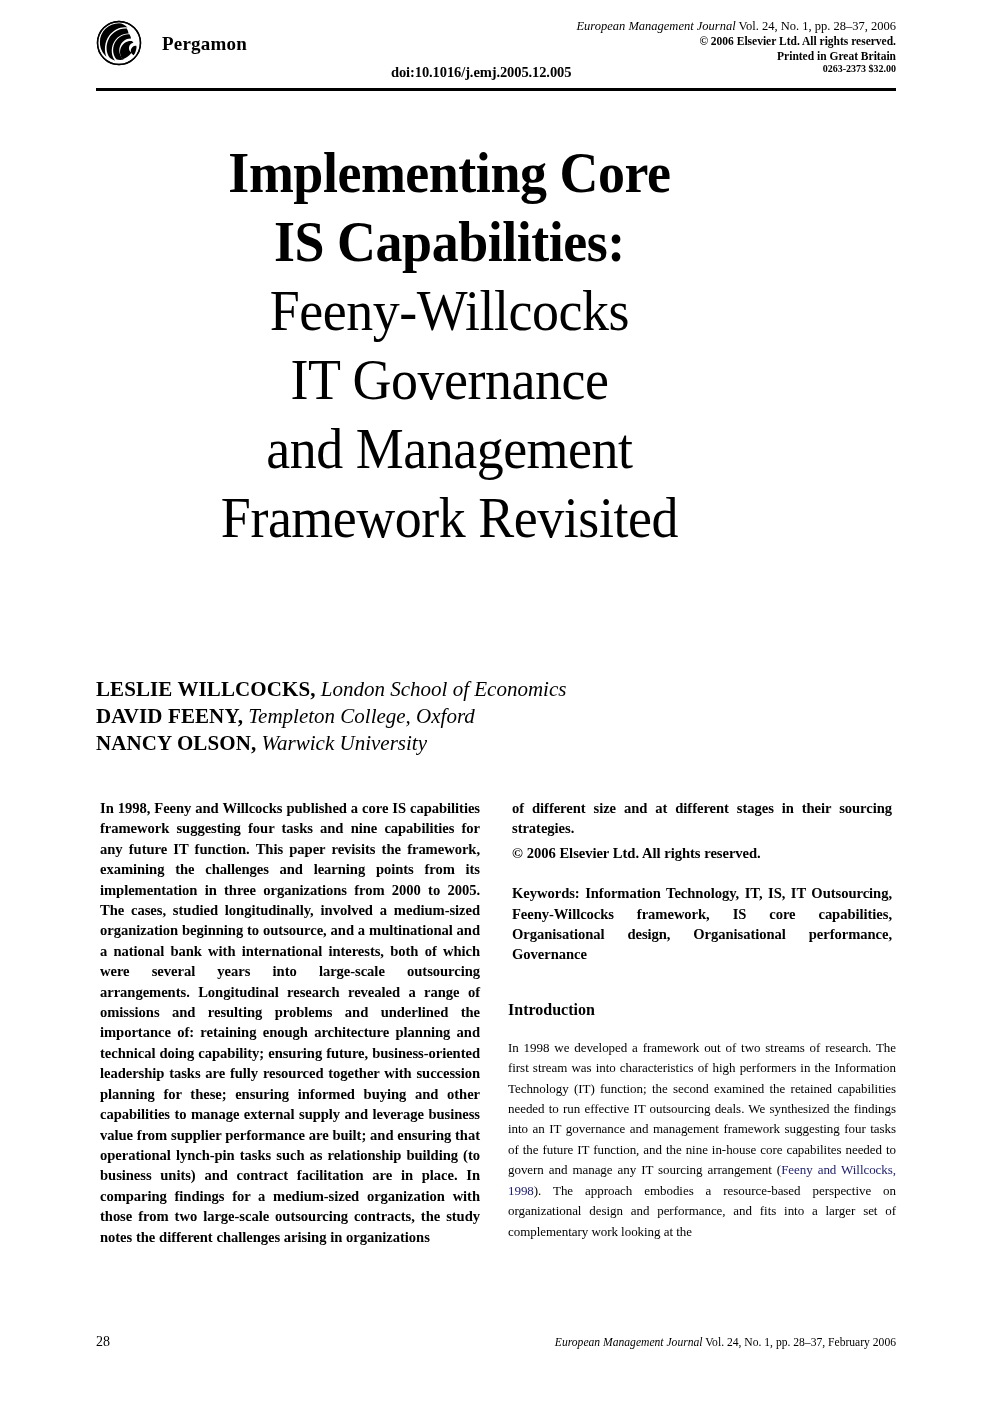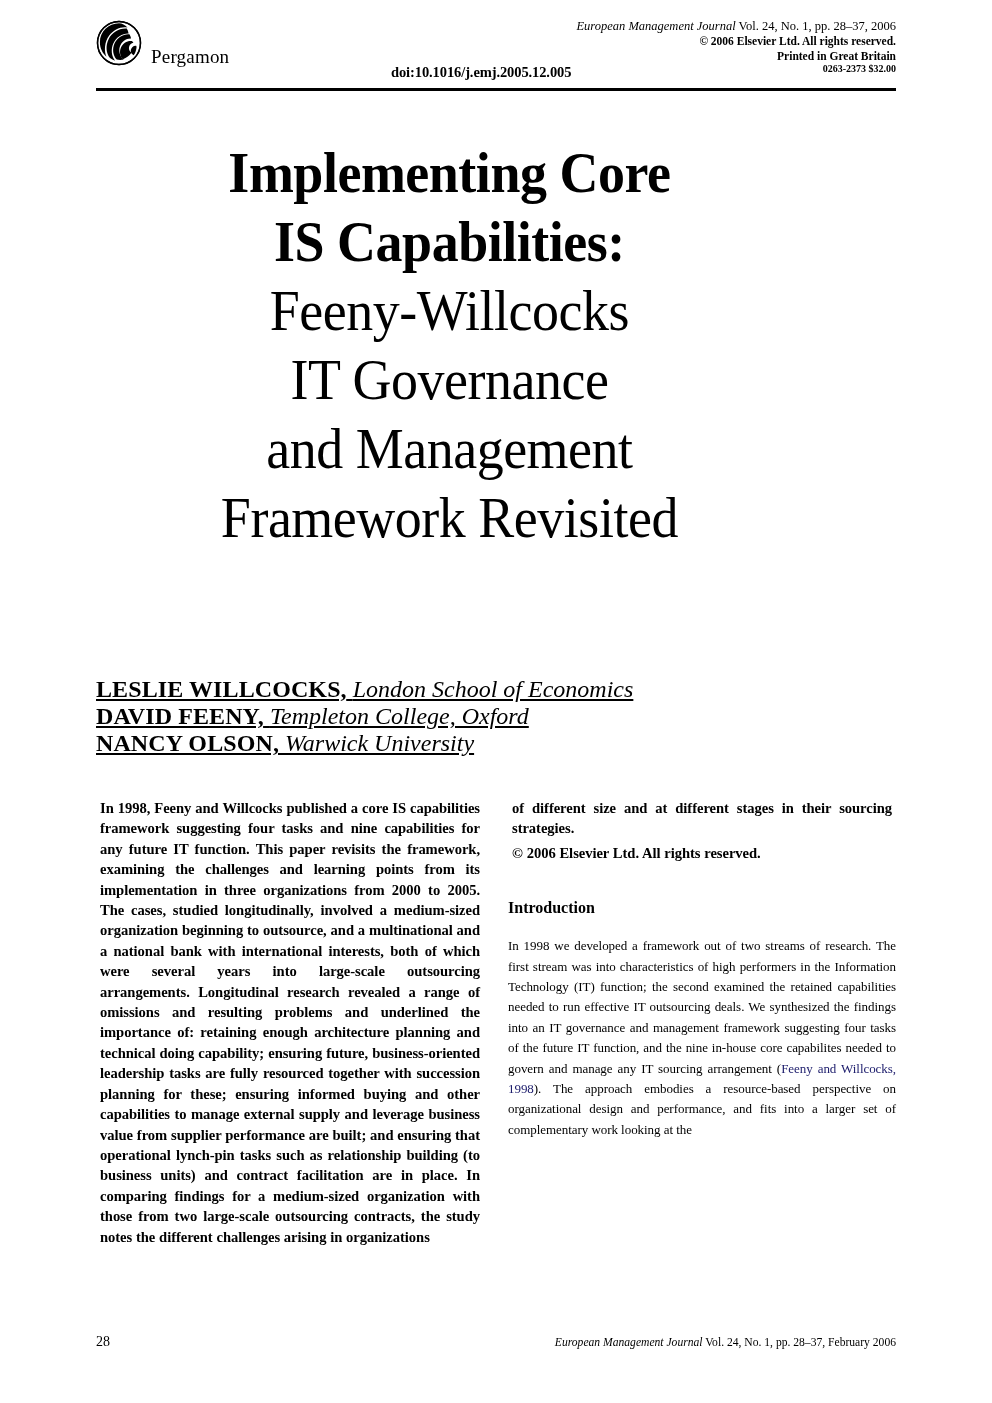--- a/index.html
+++ b/index.html
@@ -30,22 +30,23 @@
     left: 96px;
     top: 18px;
     width: 800px;
     height: 64px;
   }
   .logo-block {
     position: absolute;
     left: 0;
     top: 2px;
     display: flex;
-    align-items: flex-end;
-    gap: 9px;
+    align-items: center;
+    gap: 20px;
+    font-weight: bold;
   }
   .logo-mark {
     width: 46px;
     height: 46px;
     flex: 0 0 auto;
   }
   .logo-word {
     font-family: "Liberation Serif", "DejaVu Serif", serif;
     font-size: 19px;
     letter-spacing: 0.2px;
@@ -115,24 +116,23 @@
   }
 
   
   .authors {
     position: absolute;
     left: 96px;
     top: 676px;
     width: 520px;
   }
   .author-line {
-    font-size: 24px;
+    font-size: 21px;
     line-height: 27px;
     white-space: nowrap;
-    text-decoration: underline;
   }
   .author-line .nm {
     font-weight: bold;
     letter-spacing: 0.1px;
   }
   .author-line .af {
     font-style: italic;
   }
 
   
@@ -272,20 +272,21 @@
       <p>In 1998, Feeny and Willcocks published a core IS capabilities framework suggesting four tasks and nine capabilities for any future IT function. This paper revisits the framework, examining the challenges and learning points from its implementation in three organizations from 2000 to 2005. The cases, studied longitudinally, involved a medium-sized organization beginning to outsource, and a multinational and a national bank with international interests, both of which were several years into large-scale outsourcing arrangements. Longitudinal research revealed a range of omissions and resulting problems and underlined the importance of: retaining enough architecture planning and technical doing capability; ensuring future, business-oriented leadership tasks are fully resourced together with succession planning for these; ensuring informed buying and other capabilities to manage external supply and leverage business value from supplier performance are built; and ensuring that operational lynch-pin tasks such as relationship building (to business units) and contract facilitation are in place. In comparing findings for a medium-sized organization with those from two large-scale outsourcing contracts, the study notes the different challenges arising in organizations</p>
     </div>
   </div>
 
   <div class="col col-right">
     <div class="abstract">
       <p>of different size and at different stages in their sourcing strategies.</p>
       <p class="copyline">© 2006 Elsevier Ltd. All rights reserved.</p>
     </div>
 
+    <p class="keywords"><span>Keywords:</span><span> Information Technology, IT, IS, IT Outsourcing, Feeny-Willcocks framework, IS core capabilities, Organisational design, Organisational performance, Governance</span></p>
 
     <h2 class="section-head sec-intro">Introduction</h2>
 
     <p class="body-para"><span>In 1998 we developed a framework out of two streams of research. The first stream was into characteristics of high performers in the Information Technology (IT) function; the second examined the retained capabilities needed to run effective IT outsourcing deals. We synthesized the findings into an IT governance and management framework suggesting four tasks of the future IT function, and the nine in-house core capabilites needed to govern and manage any IT sourcing arrangement (</span><span class="cite">Feeny and Willcocks, 1998</span><span>). The approach embodies a resource-based perspective on organizational design and performance, and fits into a larger set of complementary work looking at the</span></p>
   </div>
 
   <div class="footer">
     <div class="folio">28</div>
     <div class="foot-journal"><span class="jname">European Management Journal</span><span> Vol. 24, No. 1, pp. 28–37, February 2006</span></div>
   </div>

